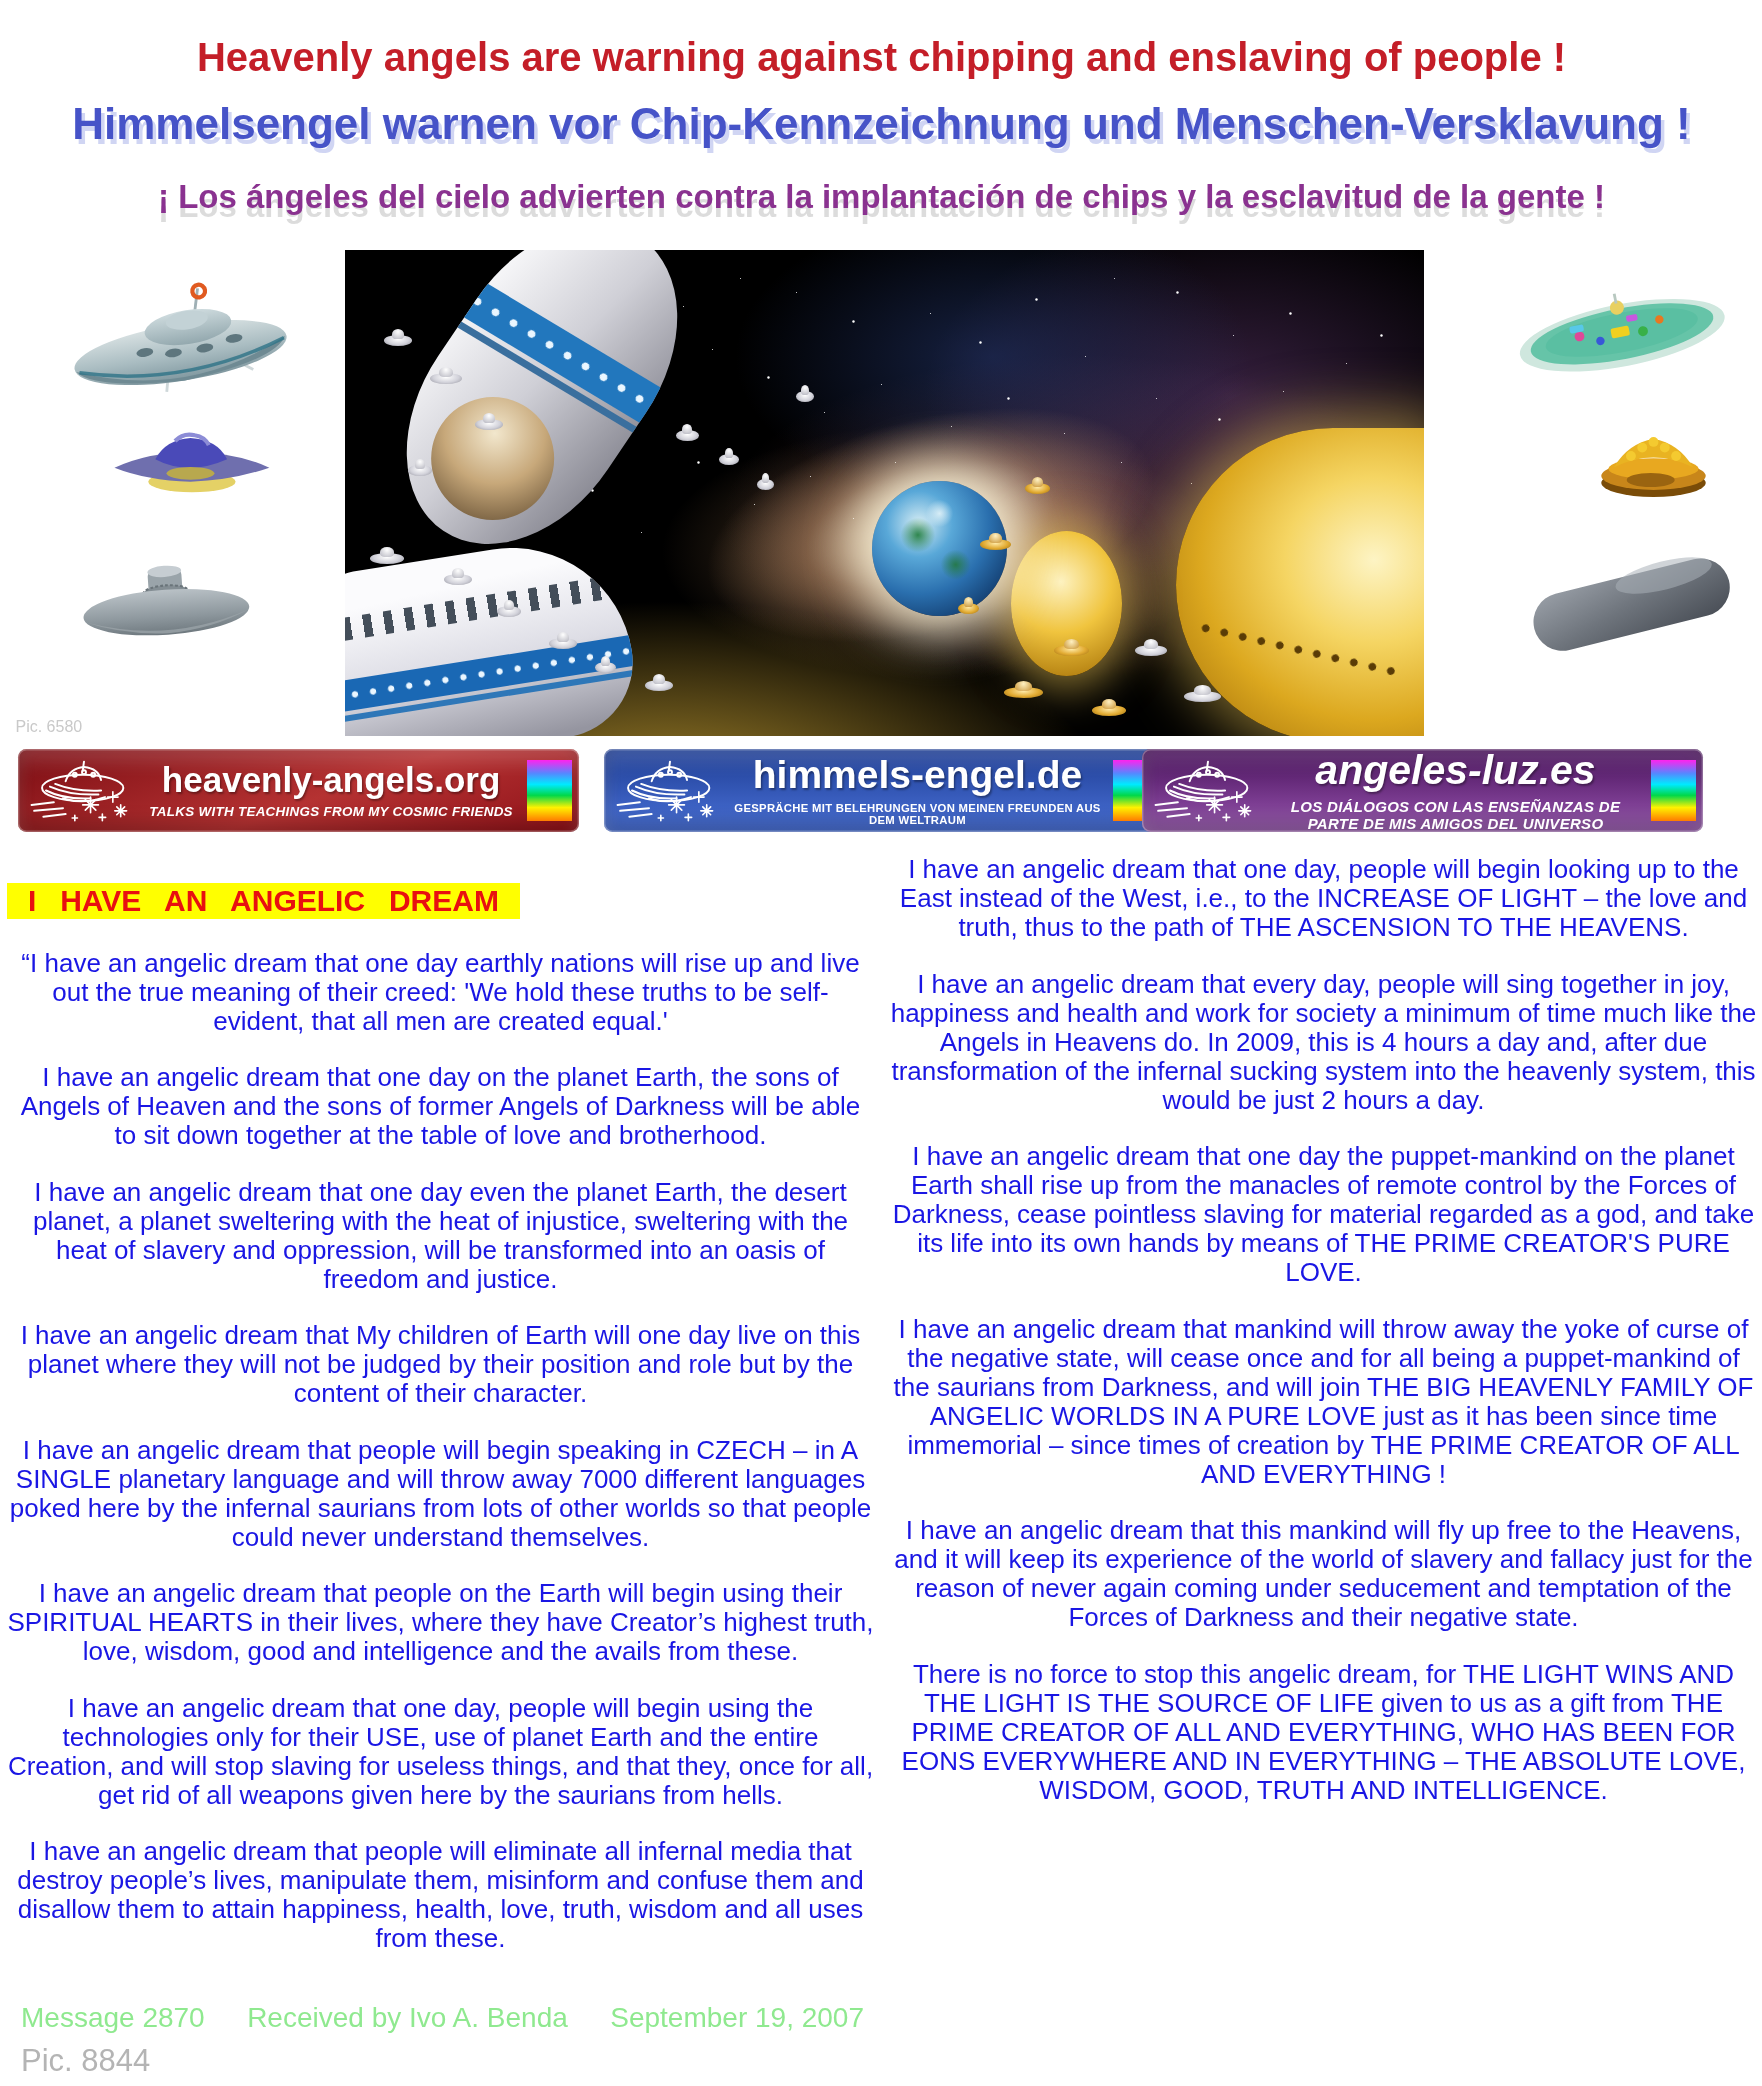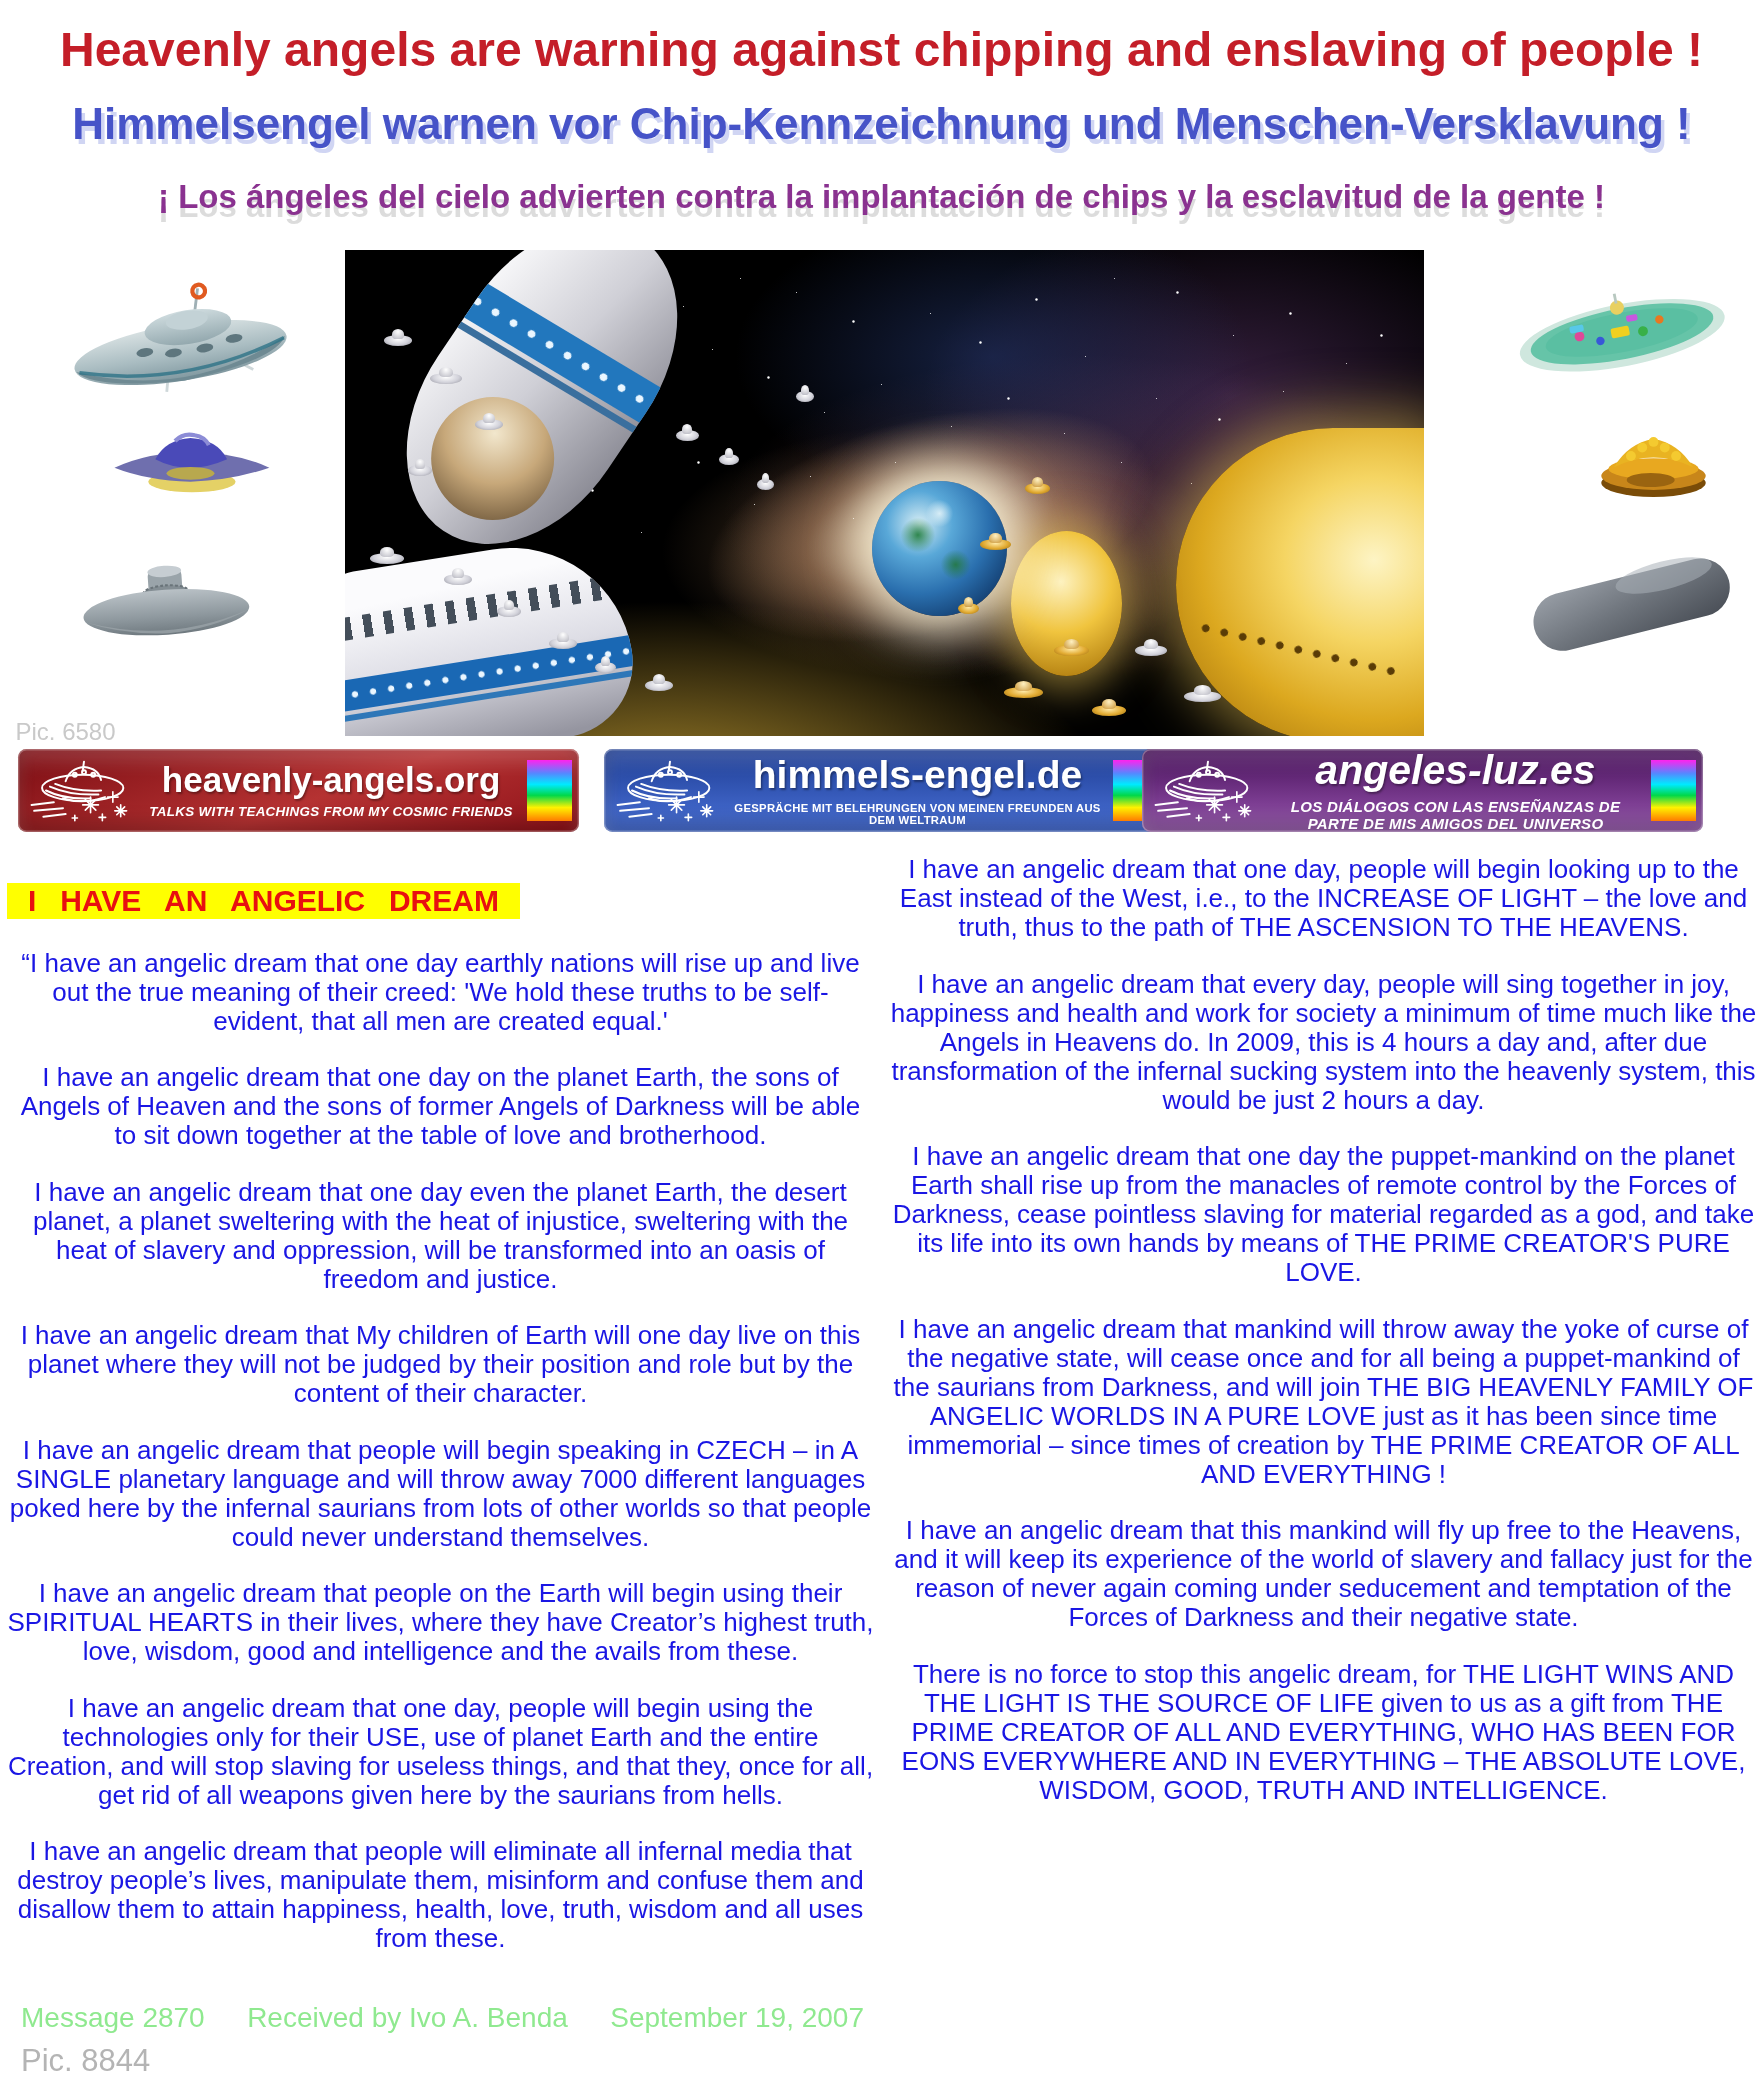--- a/index.html
+++ b/index.html
@@ -12,21 +12,21 @@
     --title-bg:#ffff00;
     --title-text:#e81010;
   }
   html,body{margin:0;padding:0;background:#ffffff;}
   .page{
     position:relative;width:1763px;height:2087px;background:#ffffff;
     overflow:hidden;font-family:"Liberation Sans",sans-serif;
   }
   
   .headline{position:absolute;left:0;width:100%;text-align:center;white-space:nowrap;font-weight:700;}
-  .headline.en{top:22px;font-size:48px;color:var(--headline-english);}
+  .headline.en{top:35px;font-size:40px;color:var(--headline-english);}
   .headline.de{top:99px;font-size:44px;color:var(--headline-german);text-shadow:3.5px 5px 0 rgba(120,135,220,.35);}
   .headline.es{top:178px;font-size:33px;color:var(--headline-spanish);text-shadow:0 9.2px 0 rgba(140,140,140,.30);}
   
   .scene{position:absolute;left:345px;top:250px;width:1079px;height:486px;background:#000;overflow:hidden;}
   .scene .nebula{position:absolute;inset:0;
     background:
       radial-gradient(ellipse 367px 212px at 60% 22%, rgba(40,60,120,.55), transparent 70%),
       radial-gradient(ellipse 437px 268px at 82% 30%, rgba(120,70,140,.45), transparent 70%),
       radial-gradient(ellipse 494px 226px at 68% 55%, rgba(150,90,110,.40), transparent 72%),
       radial-gradient(ellipse 635px 296px at 30% 115%, rgba(235,190,60,.75), transparent 70%),
@@ -78,21 +78,21 @@
     background:radial-gradient(circle 3.5px at 9.2px 9.2px, #5a3c06 3.5px, transparent 4.2px);background-size:19px 18.3px;}
   .goldorb{position:absolute;left:666px;top:281px;width:111px;height:145px;border-radius:50%;
     background:radial-gradient(circle at 45% 35%, #fdf2c0 0%, #f0c43e 45%, #b07c0e 90%);
     box-shadow:0 0 42px 12.7px rgba(250,210,90,.55);}
   .mini-ufo{position:absolute;width:28px;height:10.6px;border-radius:50%;
     background:radial-gradient(ellipse at 50% 38%, #ffffff 0%, #d2d2da 55%, #8f8f99 100%);}
   .mini-ufo::before{content:"";position:absolute;left:28%;top:-60%;width:44%;height:100%;
     border-radius:50% 50% 35% 35%;background:radial-gradient(circle at 50% 28%, #ffffff 0%, #b4b4be 100%);}
   .mini-ufo.gold{background:radial-gradient(ellipse at 50% 38%, #ffeaa8 0%, #e2ab32 55%, #9a6a10 100%);}
   .mini-ufo.gold::before{background:radial-gradient(circle at 50% 28%, #fff1c2 0%, #c89232 100%);}
-  .pic-label{position:absolute;font-size:24px;color:#c9c9c9;}
+  .pic-label{position:absolute;font-size:16px;color:#c9c9c9;}
   .pic-6580{left:15.5px;top:718px;}
   
   .banner{position:absolute;top:749px;width:561px;height:83px;border-radius:8.5px;
     display:flex;align-items:center;box-sizing:border-box;padding:4.2px 7px;cursor:pointer;
     box-shadow:inset 0 0 0 1.4px rgba(255,255,255,.28), inset 0 12.7px 18.3px rgba(255,255,255,.16), inset 0 -10px 17px rgba(0,0,0,.22);}
   .banner.red{left:17.6px;background:linear-gradient(160deg,#7c0d13 0%,#b53232 55%,#8e1118 100%);}
   .banner.blue{left:604px;background:linear-gradient(180deg,#1d3c92 0%,#3d62c4 70%,#4a6fd0 100%);}
   .banner.purple{left:1142px;background:linear-gradient(180deg,#461058 0%,#7c3d92 65%,#9a62ae 100%);font-style:italic;}
   .banner .logo{flex:0 0 118px;height:73px;}
   .banner .mid{flex:1 1 auto;color:#fff;text-align:center;min-width:0;}

